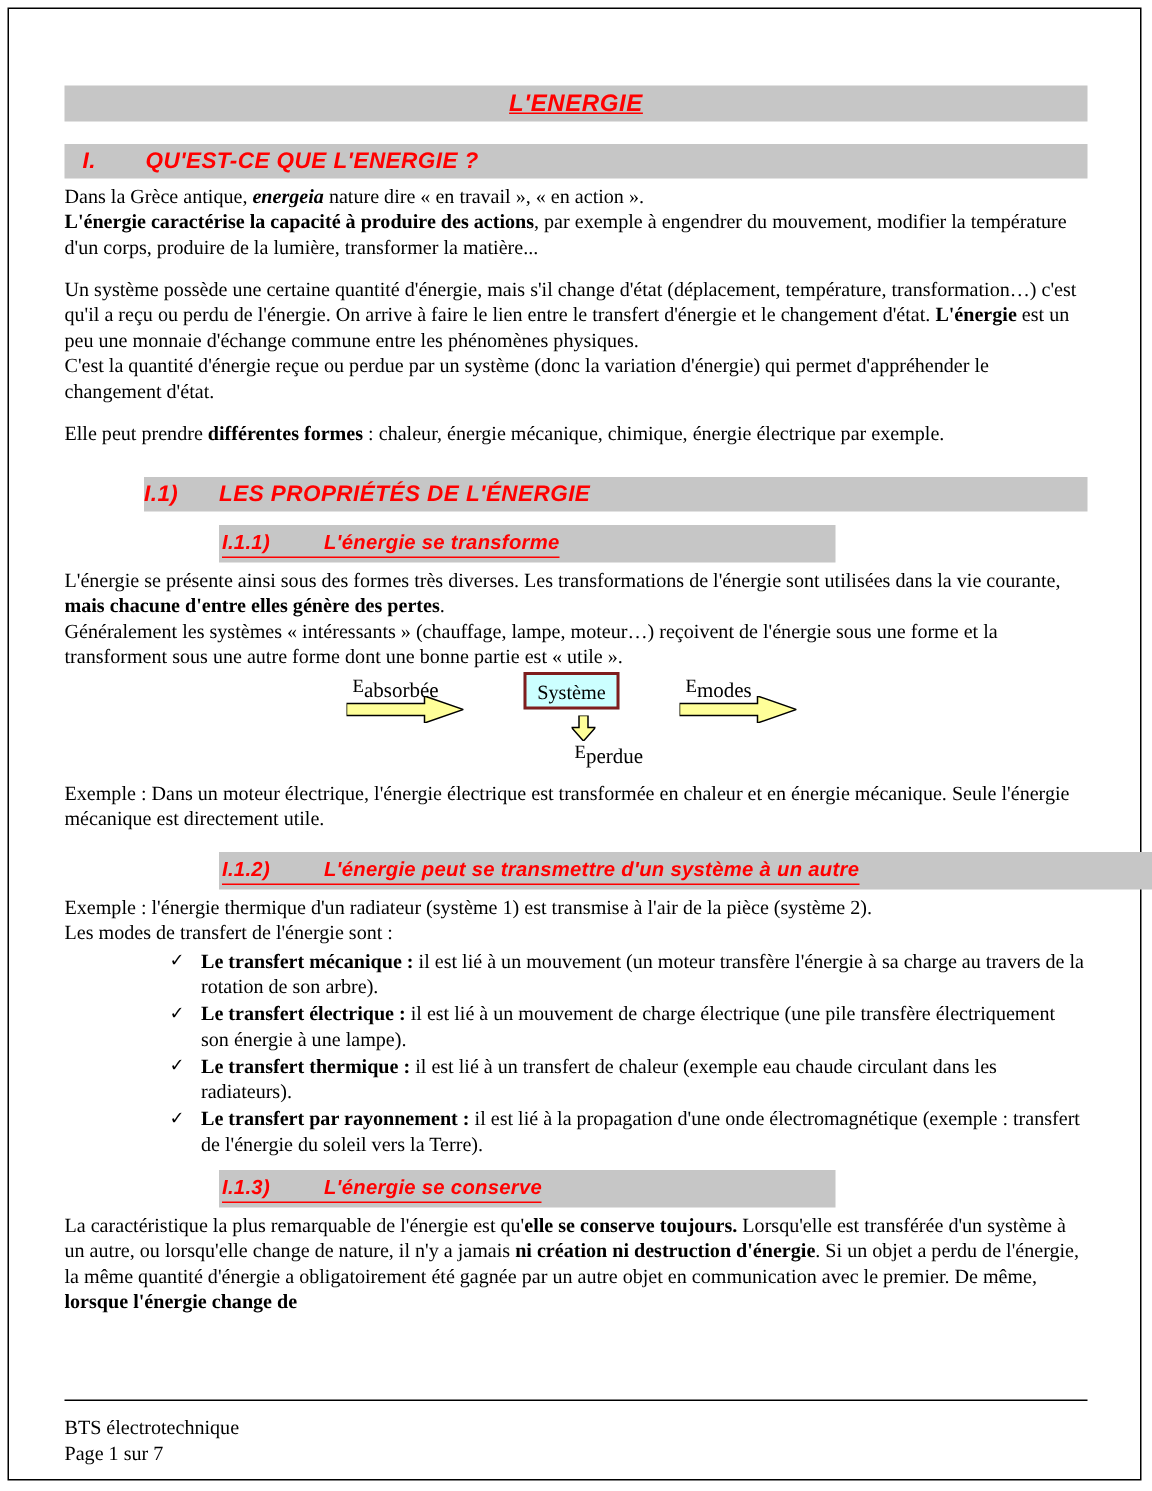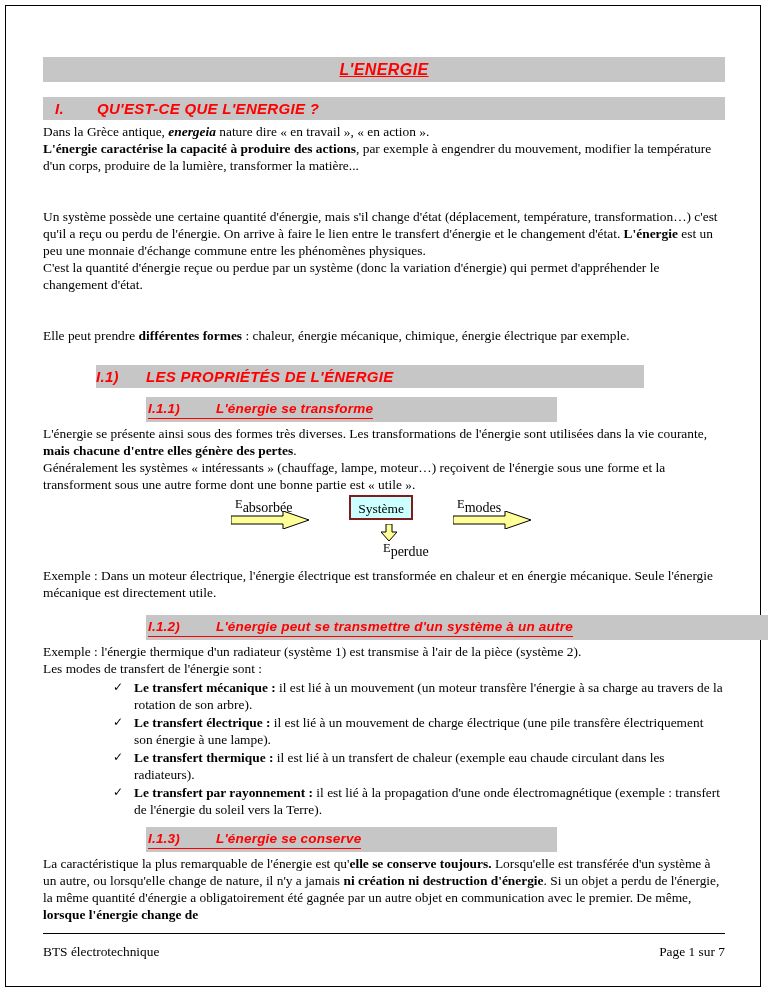--- a/index.html
+++ b/index.html
@@ -35,41 +35,41 @@
   
   .h1-bar{
     background:var(--heading-bg);margin-top:15px;padding:3px 0 3px 12px;
     font-family:"Liberation Sans", sans-serif;font-style:italic;font-weight:bold;
     font-size:15px;color:var(--accent);letter-spacing:.3px;
   }
   .h1-num{display:inline-block;width:42px;}
 
   
   .h2-bar{
-    background:var(--heading-bg);margin-left:53px;width:548px;margin-top:21px;
+    background:var(--heading-bg);margin-left:53px;width:629px;margin-top:21px;
     padding:3px 0 3px 0;
     font-family:"Liberation Sans", sans-serif;font-style:italic;font-weight:bold;
     font-size:15px;color:var(--accent);letter-spacing:.3px;
   }
   .h2-num{display:inline-block;width:50px;}
 
   
   .h3-bar{
     background:var(--heading-bg);margin-left:103px;margin-top:9px;padding:3px 0 3px 2px;
     font-family:"Liberation Sans", sans-serif;font-style:italic;font-weight:bold;
     font-size:13.5px;color:var(--accent);letter-spacing:.2px;
   }
   .h3-bar.w-short{width:411px;}
   .h3-bar.w-long{width:667px;}
   .h3-wrap{display:inline-block;border-bottom:1px solid var(--accent);padding-bottom:1px;}
   .h3-num{margin-right:36px;}
 
   .para{margin:0;}
   .mt-sm{margin-top:3px;}
-  .mt-md{margin-top:34px;}
+  .mt-md{margin-top:11px;}
   .mt-xs{margin-top:5px;}
 
   
   .diagram{position:relative;height:64px;margin-top:5px;}
   .diag-label{position:absolute;font-size:12.5px;}
   .diag-label sub{font-size:14px;}
   .lbl-absorbed{left:192px;top:-2px;}
   .lbl-useful{left:414px;top:-2px;}
   .lbl-lost{left:340px;top:42px;}
   .arrow-in{position:absolute;left:188px;top:13px;}
@@ -83,21 +83,21 @@
 
   
   .bullets{margin-top:2px;}
   .bullet{display:flex;margin-left:70px;margin-bottom:1px;}
   .check{width:21px;flex:0 0 21px;font-family:"DejaVu Sans", sans-serif;font-size:12px;}
   .bullet-text{flex:1;}
 
   
   .footer{
     position:absolute;left:43px;width:682px;top:933px;border-top:1px solid #000;
-    padding-top:9px;display:flex;justify-content:space-between;font-size:13.4px;
+    padding-top:9px;display:flex;justify-content:space-between;font-size:13.4px;flex-direction:column;
   }
 </style>
 </head>
 <body>
 
 <div class="page-border"></div>
 
 <div class="content">
 
   <div class="title-bar">

